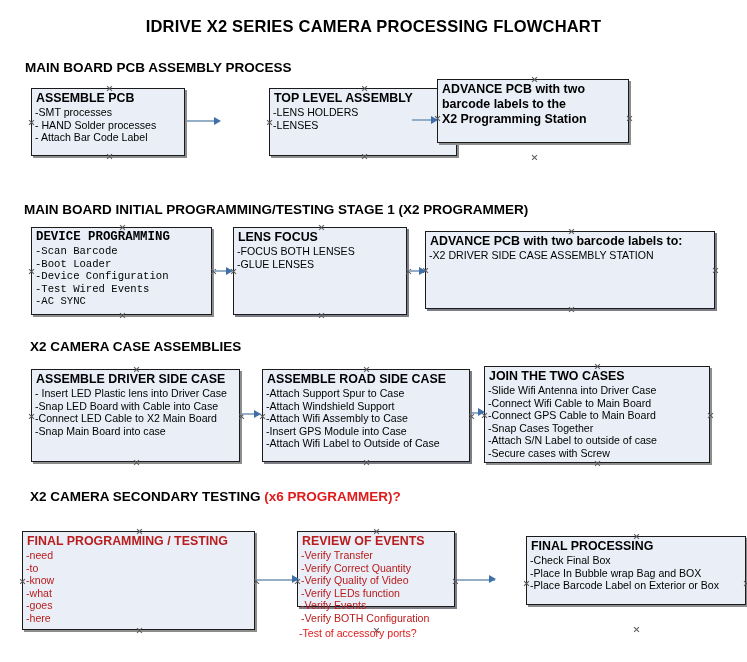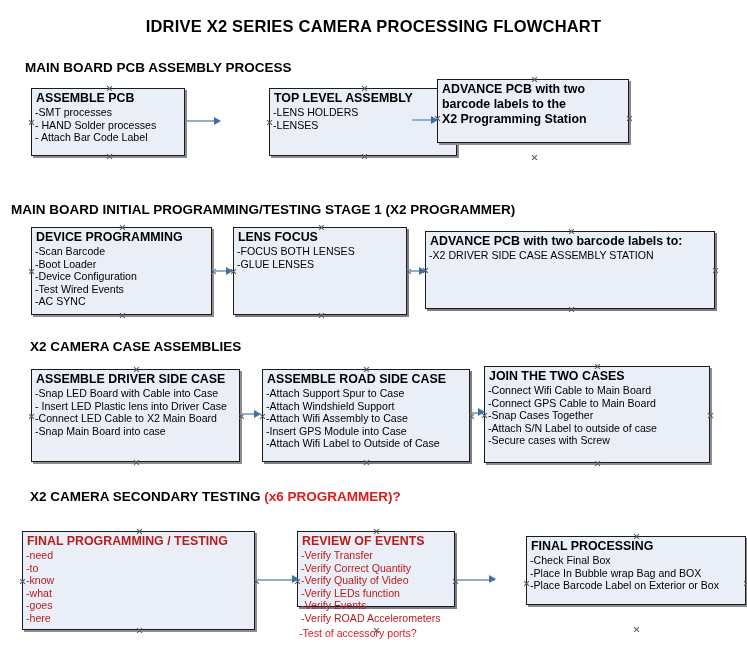--- a/index.html
+++ b/index.html
@@ -103,25 +103,25 @@
     <span class="hx" style="left:93px;top:-4px;"></span>
     <span class="hx" style="left:93px;top:74px;"></span>
     <span class="hx" style="left:188px;top:35px;"></span>
   </div>
 
   <div class="conn" style="left:187px;top:120px;width:29px;"></div>
   <div class="arrowhead" style="left:214px;top:117px;"></div>
   <div class="conn" style="left:412px;top:119px;width:21px;"></div>
   <div class="arrowhead" style="left:431px;top:116px;"></div>
 
-  <div class="section-head" style="left:11px;top:202px;">
+  <div class="section-head" style="left:24px;top:202px;">
     <span>MAIN BOARD INITIAL PROGRAMMING/TESTING STAGE 1 (X2 PROGRAMMER)</span>
   </div>
 
-  <div class="node" style="left:31px;top:227px;width:181px;height:88px;">
+  <div class="node" style="left:31px;top:227px;width:181px;height:88px;font-family:Liberation Mono, monospace;">
     <div class="nd-title">DEVICE PROGRAMMING</div>
     <div class="nd-lines">
       <div>-Scan Barcode</div>
       <div>-Boot Loader</div>
       <div>-Device Configuration</div>
       <div>-Test Wired Events</div>
       <div>-AC SYNC</div>
     </div>
     <span class="hx" style="left:-4px;top:40px;"></span>
     <span class="hx" style="left:87px;top:-4px;"></span>
@@ -157,22 +157,22 @@
   <div class="conn" style="left:409px;top:270px;width:14px;"></div>
   <div class="arrowhead" style="left:419px;top:267px;"></div>
 
   <div class="section-head" style="left:30px;top:339px;">
     <span>X2 CAMERA CASE ASSEMBLIES</span>
   </div>
 
   <div class="node" style="left:31px;top:369px;width:209px;height:93px;">
     <div class="nd-title">ASSEMBLE DRIVER SIDE CASE</div>
     <div class="nd-lines">
+      <div>- Insert LED Plastic lens into Driver Case</div>
       <div>-Snap LED Board with Cable into Case</div>
-      <div>- Insert LED Plastic lens into Driver Case</div>
       <div>-Connect LED Cable to X2 Main Board</div>
       <div>-Snap Main Board into case</div>
     </div>
     <span class="hx" style="left:-4px;top:43px;"></span>
     <span class="hx" style="left:101px;top:-4px;"></span>
     <span class="hx" style="left:101px;top:89px;"></span>
     <span class="hx" style="left:206px;top:43px;"></span>
   </div>
 
   <div class="node shadow-hi" style="left:262px;top:369px;width:208px;height:93px;">
@@ -186,20 +186,21 @@
     </div>
     <span class="hx" style="left:-4px;top:43px;"></span>
     <span class="hx" style="left:100px;top:-4px;"></span>
     <span class="hx" style="left:100px;top:89px;"></span>
     <span class="hx" style="left:205px;top:43px;"></span>
   </div>
 
   <div class="node" style="left:484px;top:366px;width:226px;height:97px;">
     <div class="nd-title">JOIN THE TWO CASES</div>
     <div class="nd-lines">
+      <div>-Slide Wifi Antenna into Driver Case</div>
       <div>-Connect Wifi Cable to Main Board</div>
       <div>-Connect GPS Cable to Main Board</div>
       <div>-Snap Cases Together</div>
       <div>-Attach S/N Label to outside of case</div>
       <div>-Secure cases with Screw</div>
     </div>
     <span class="hx" style="left:-4px;top:45px;"></span>
     <span class="hx" style="left:109px;top:-4px;"></span>
     <span class="hx" style="left:109px;top:93px;"></span>
     <span class="hx" style="left:222px;top:45px;"></span>
@@ -231,21 +232,21 @@
   </div>
 
   <div class="node red shadow-hi" style="left:297px;top:531px;width:158px;height:76px;">
     <div class="nd-title">REVIEW OF EVENTS</div>
     <div class="nd-lines">
       <div>-Verify Transfer</div>
       <div>-Verify Correct Quantity</div>
       <div>-Verify Quality of Video</div>
       <div>-Verify LEDs function</div>
       <div>-Verify Events</div>
-      <div>-Verify ROAD Accelerometers</div>
+      <div>-Verify BOTH Configuration</div>
     </div>
     <span class="hx" style="left:-4px;top:46px;"></span>
     <span class="hx" style="left:75px;top:-4px;"></span>
     <span class="hx" style="left:75px;top:95px;"></span>
     <span class="hx" style="left:154px;top:46px;"></span>
   </div>
   <div class="overflow-line" style="left:299px;top:627px;">-Test of accessory ports?</div>
 
   <div class="node" style="left:526px;top:536px;width:220px;height:69px;">
     <div class="nd-title">FINAL PROCESSING</div>

